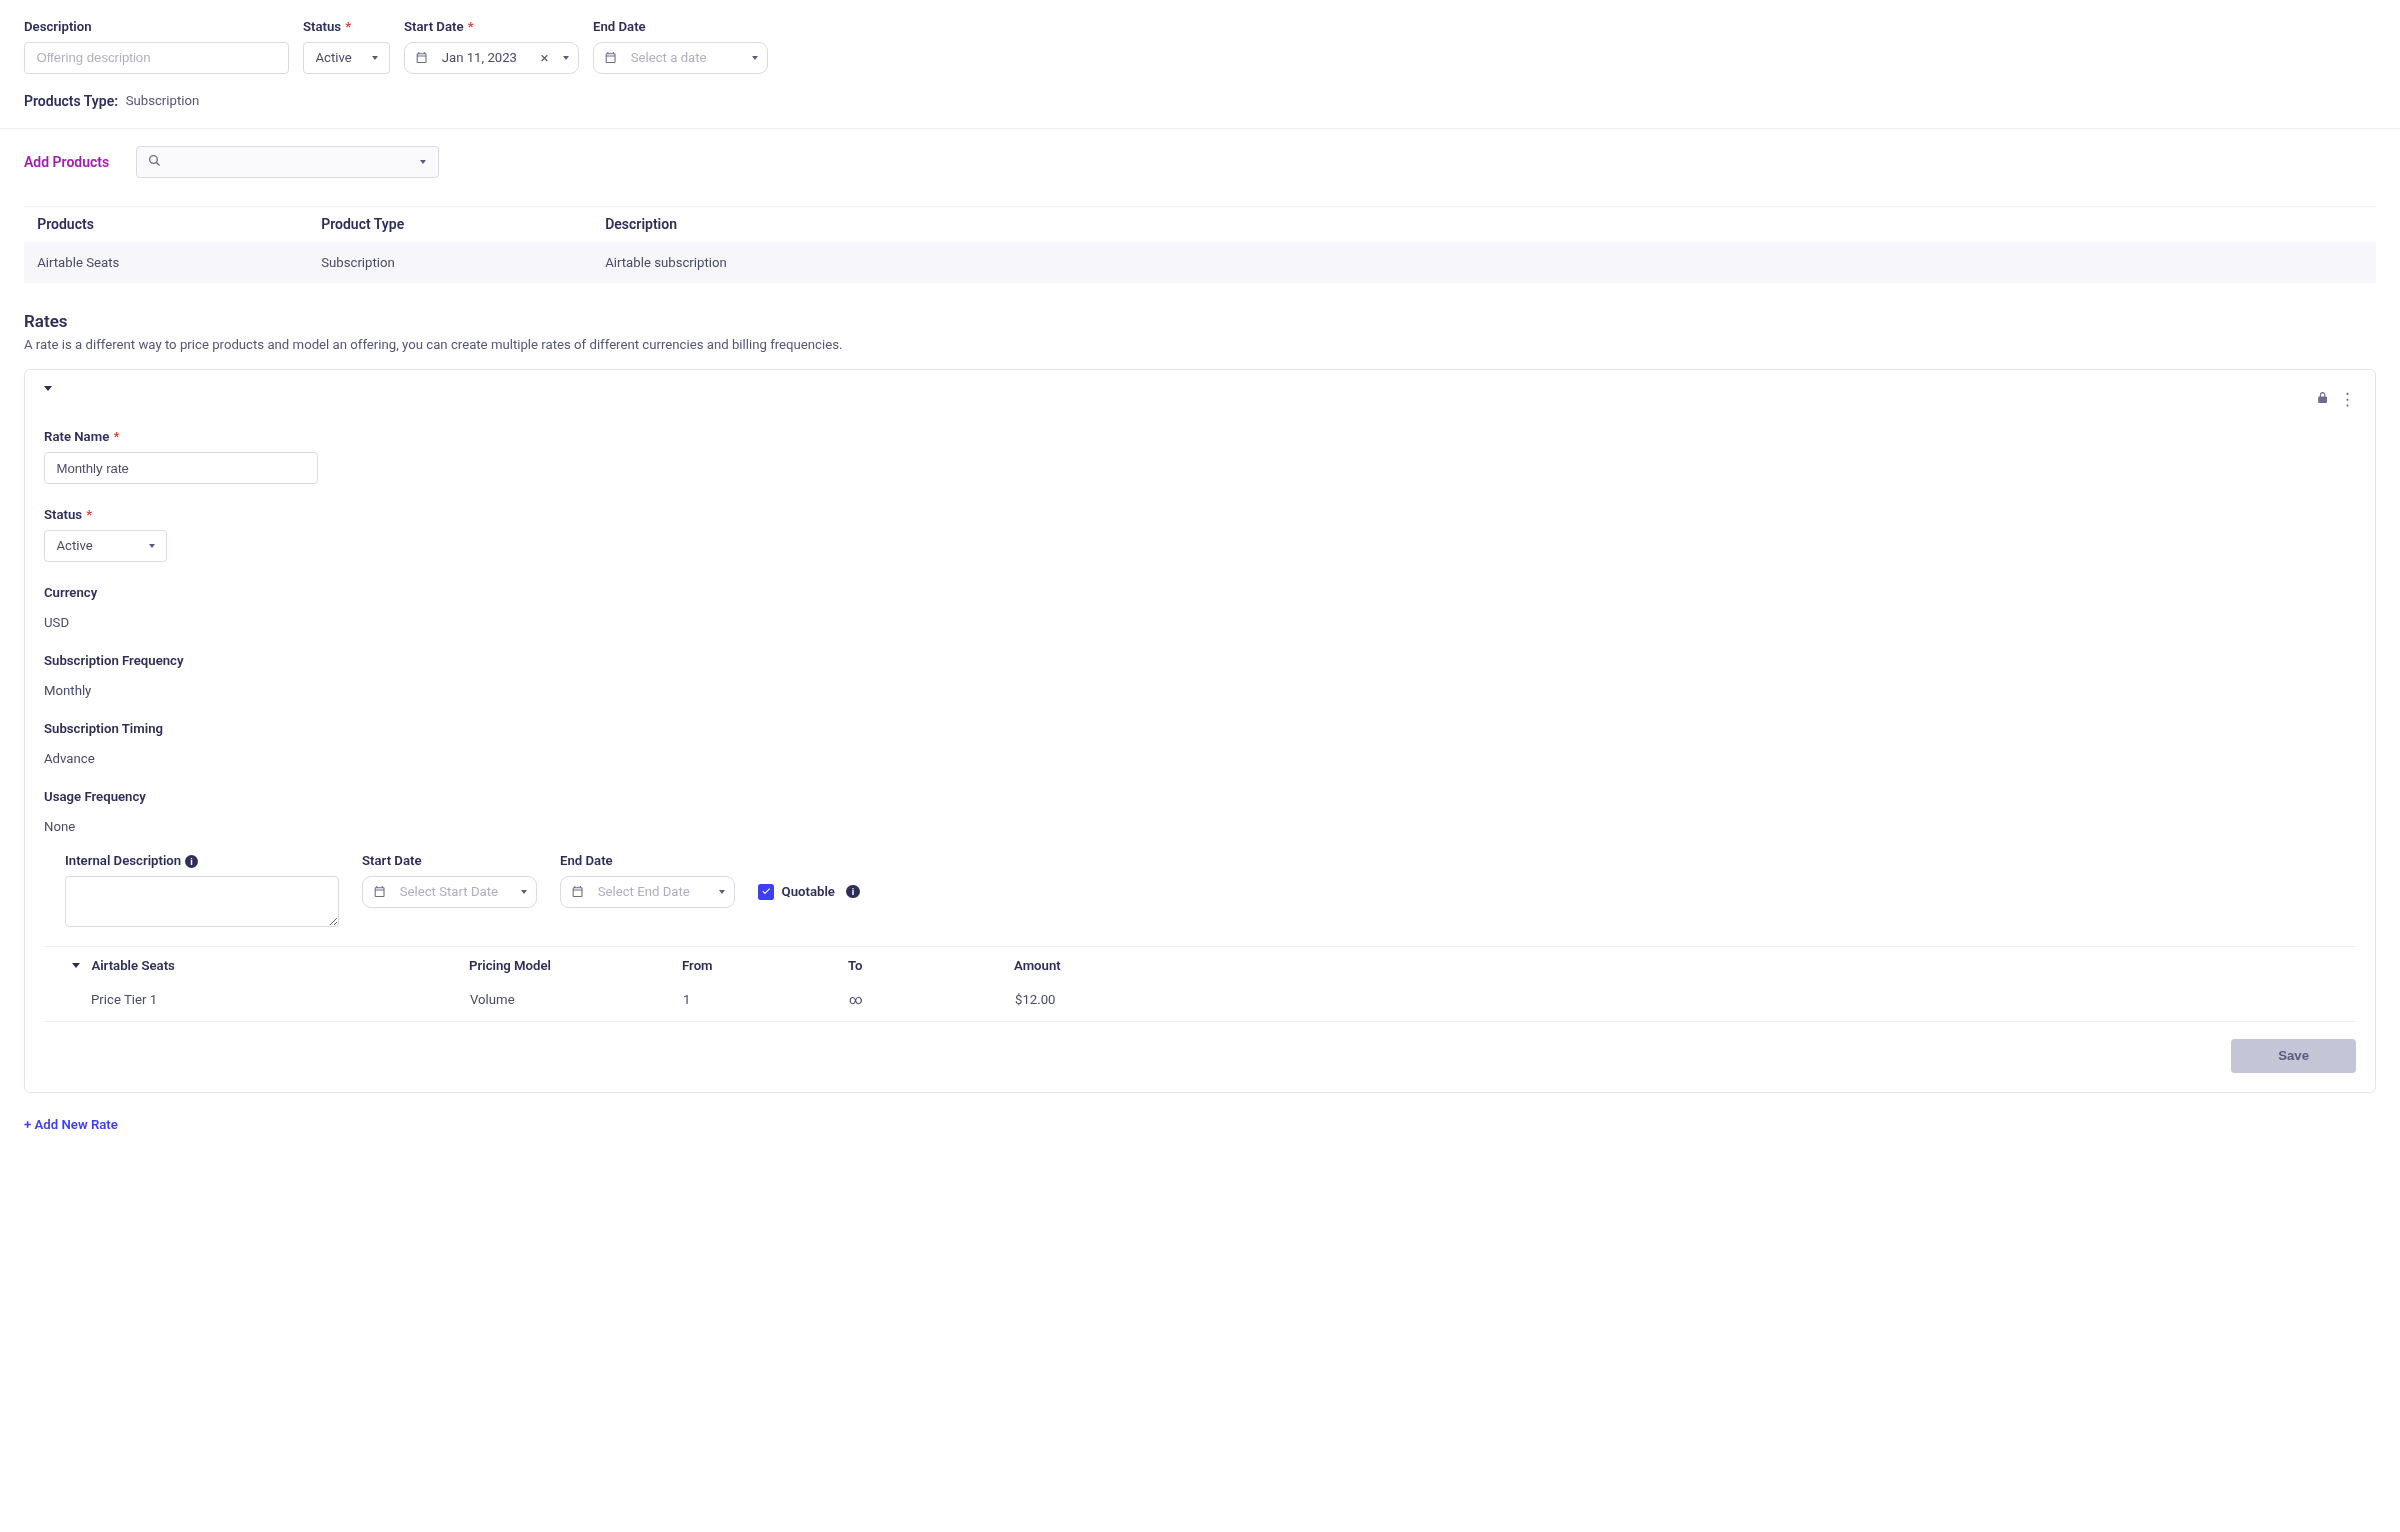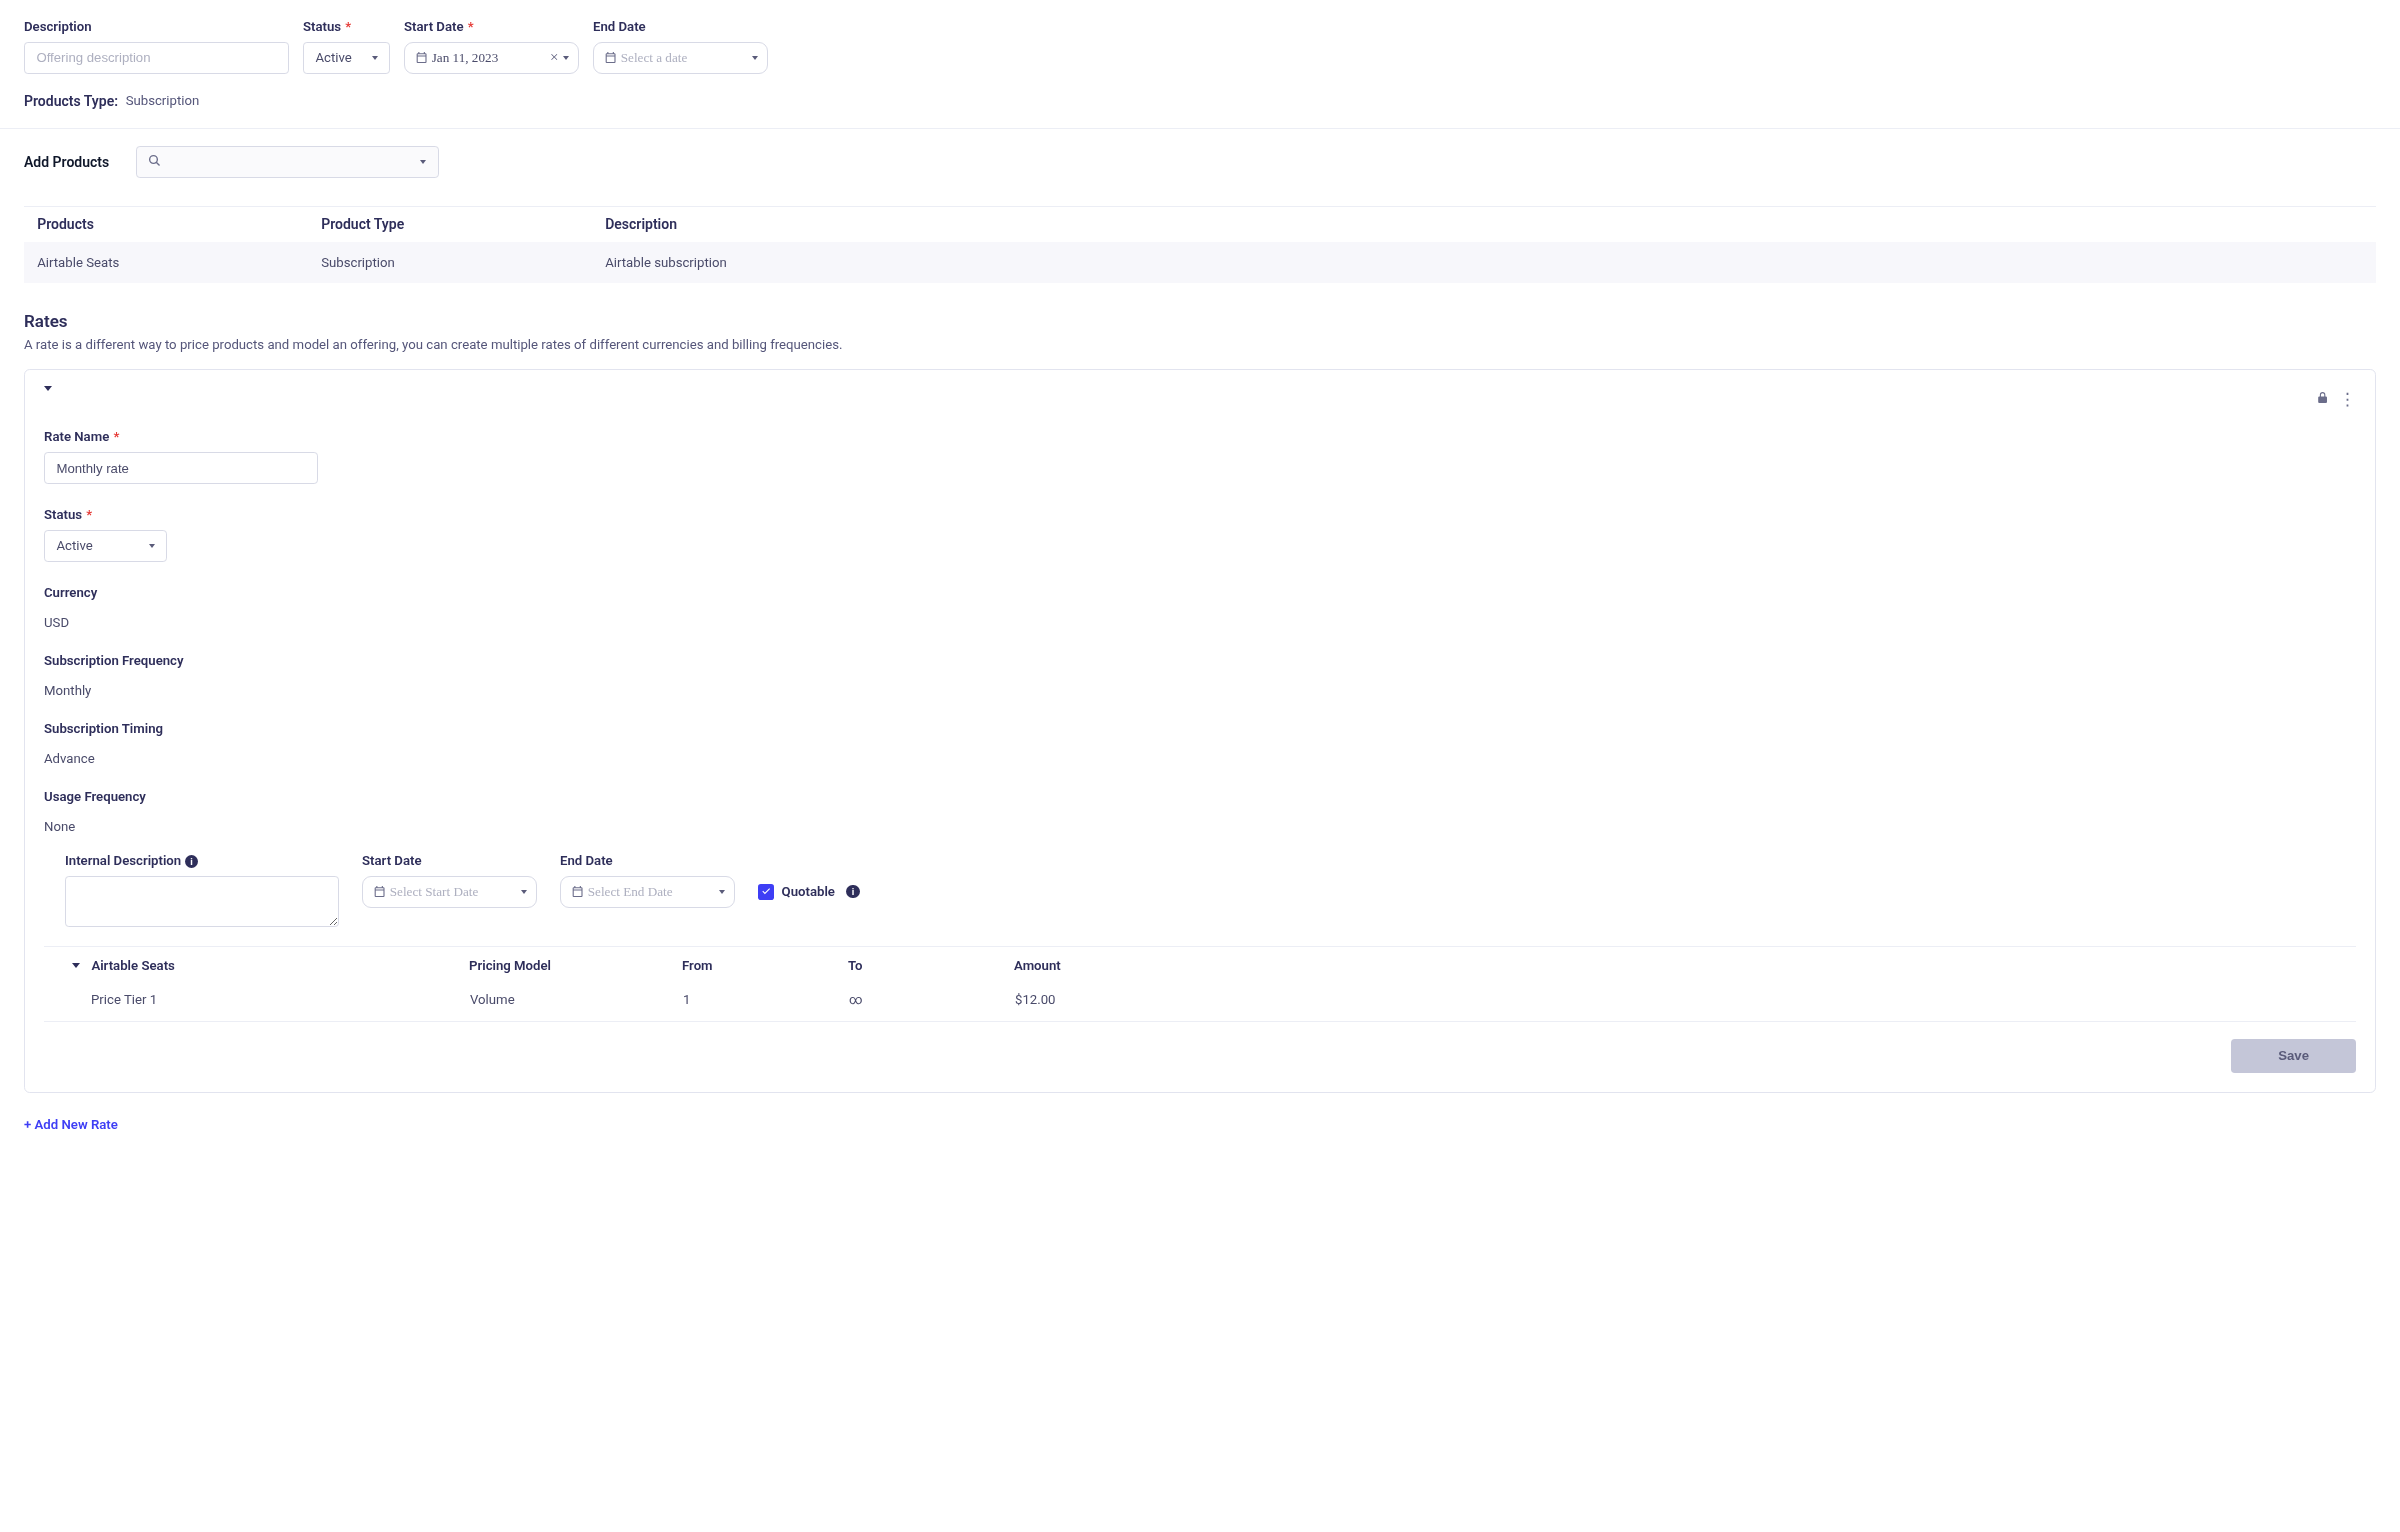--- a/index.html
+++ b/index.html
@@ -19,37 +19,37 @@
   border-radius: 3.8px;
   padding: 7.6px 11.4px;
   font-size: 13.2px;
   color: #4a4b6a;
   background: #fff;
   height: 32px;
 }
 .textarea { height: 51px; resize: both; padding-top:7.6px;}
 .input::placeholder, .textarea::placeholder { color: #aeb0c0; }
 .select { display:flex; align-items:center; justify-content:space-between; cursor:pointer; }
-.date-input { display:flex; align-items:center; gap:4px; border:0.9px solid #d8dae6; border-radius:9px; padding:0 9.5px; height:32px; cursor:pointer;font-family:Liberation Serif, serif;}
+.date-input { display:flex; align-items:center; gap:14px; border:0.9px solid #d8dae6; border-radius:9px; padding:0 9.5px; height:32px; cursor:pointer;}
 .date-input .placeholder { color:#aeb0c0; flex:1;}
 .date-input .value { color:#4a4b6a; flex:1;}
 .icon { flex-shrink:0; }
 .caret-down { width:0; height:0; border-left:3.8px solid transparent; border-right:3.8px solid transparent; border-top:4.7px solid #5a5b7a; }
 .caret-down-filled { width:0; height:0; border-left:4.7px solid transparent; border-right:4.7px solid transparent; border-top:5.7px solid #2e2e5a; }
 .x-icon { font-size:15px; color:#5a5b7a; cursor:pointer;}
 .cal-icon { width:13.2px; height:13.2px; }
 .cal-icon svg { width:13.2px; height:13.2px; fill:#6b6d8a; }
 hr.sep { border:none; border-top:0.9px solid #eceef5; margin: 0 -24px 17px; }
 
 .offering-row { display:flex; align-items:center; gap:7.6px; margin-bottom:19px;}
 .offering-row .lbl { font-weight:600; color:#2e2e5a; font-size:14px;}
 .offering-row .val { color:#55567a; font-size:13.2px;}
 
 .addprod-row { display:flex; align-items:center; gap:26.5px; margin-bottom:28px;}
-.addprod-row .lbl { font-weight:600; color:#0f172a; font-size:14px;}
+.addprod-row .lbl { font-weight:600; color:#a21caf; font-size:14px;}
 .search-sel { border:0.9px solid #d8dae6; border-radius:3.8px; height:32px; width:303px; display:flex; align-items:center; padding:0 11.4px; justify-content:space-between; background:#fafafc;}
 .search-sel .mag { color:#6b6d8a; font-size:13.2px;}
 
 .tbl-head { display:flex; font-weight:600; color:#2e2e5a; font-size:14px; padding: 9.5px 13.2px; border-top:0.9px solid #eceef5;}
 .tbl-row { display:flex; padding: 13.2px 13.2px; background:#f7f7fb; color:#4a4b6a; font-size:13.2px; margin-bottom: 28px;}
 .col-1 { width:284px;}
 .col-2 { width:284px;}
 .col-3 { flex:1;}
 
 .rates-title { font-weight:600; font-size:17px; color:#2e2e5a; margin-bottom:5.7px;}

